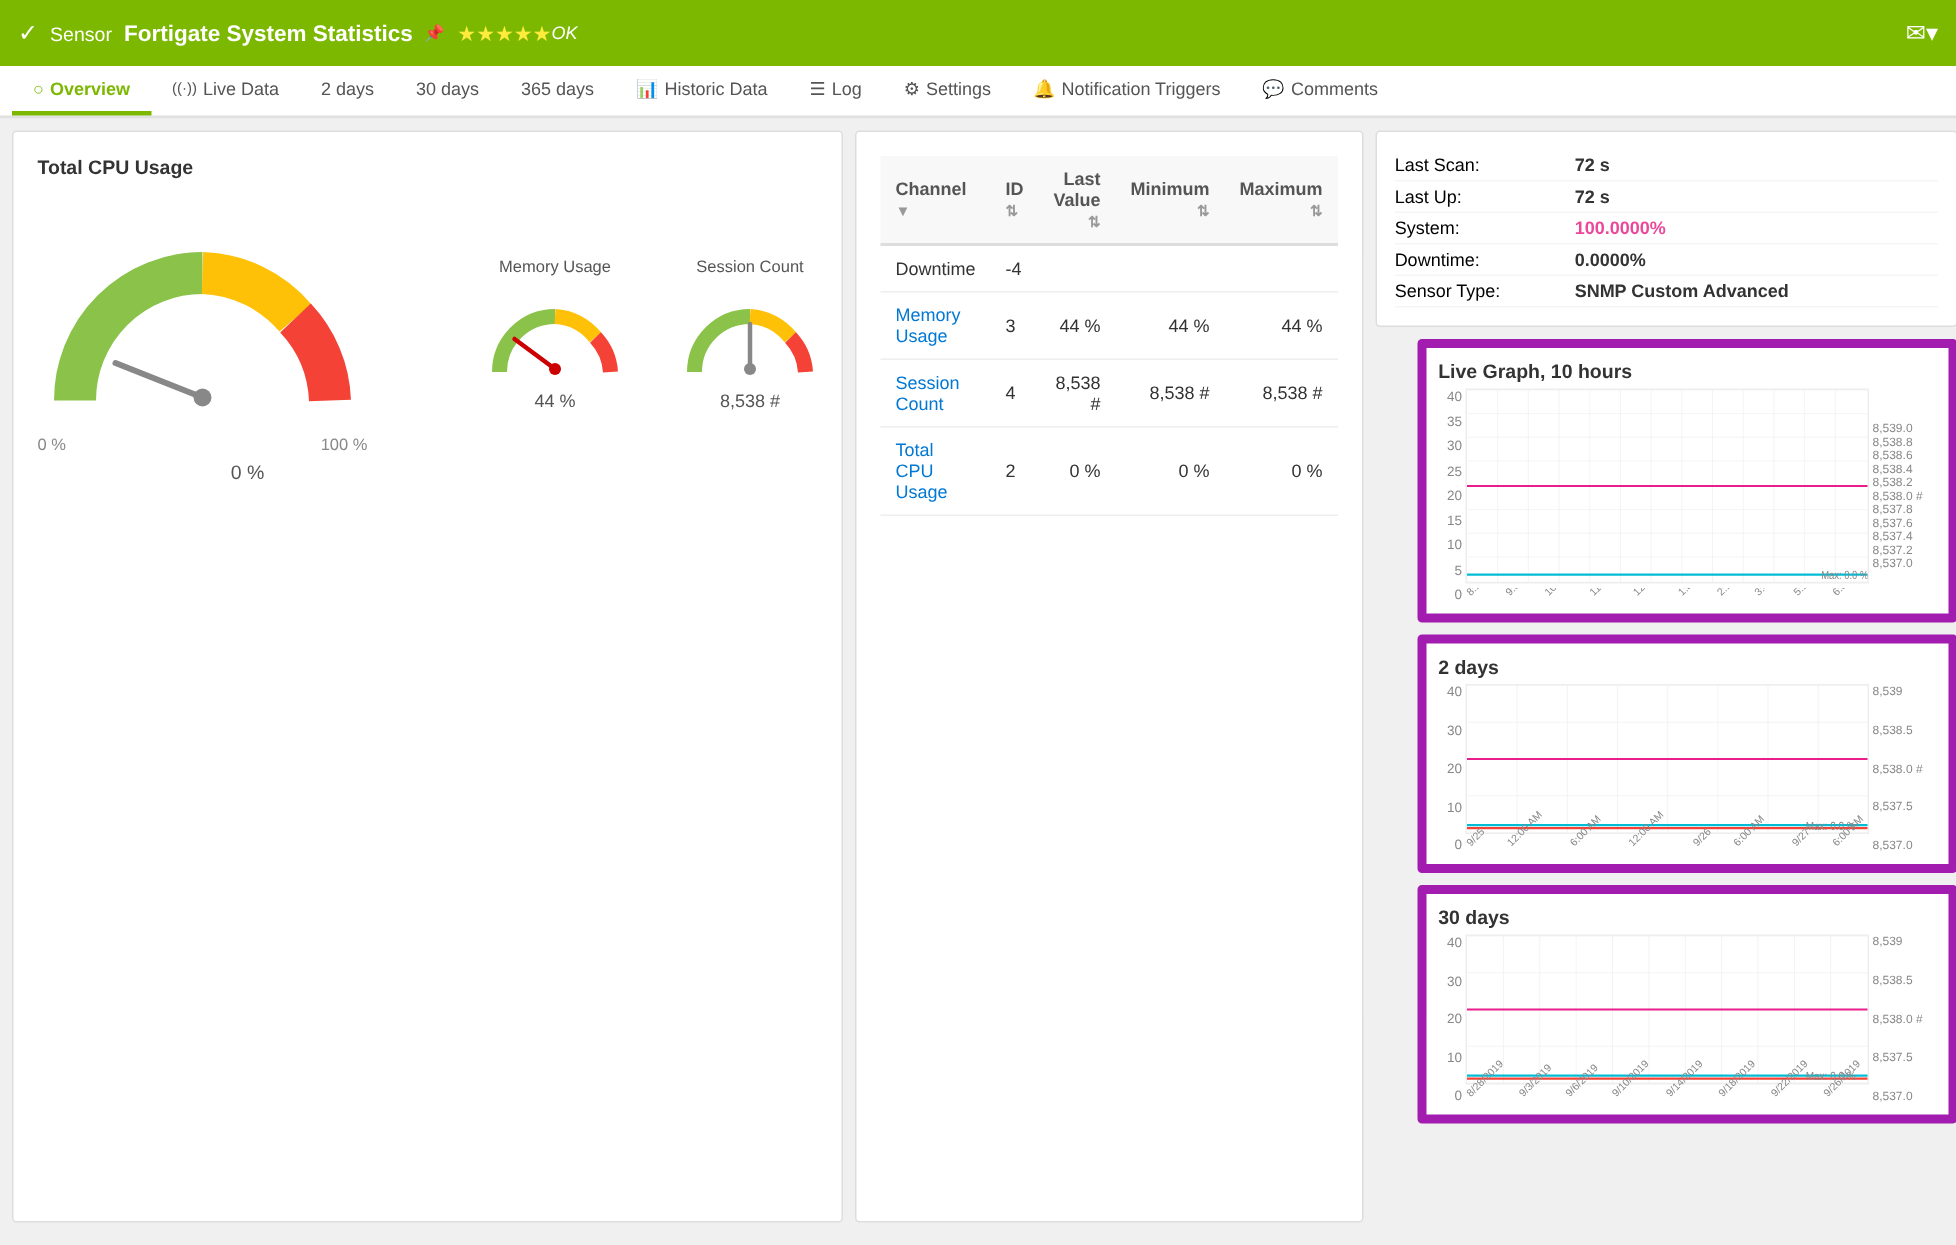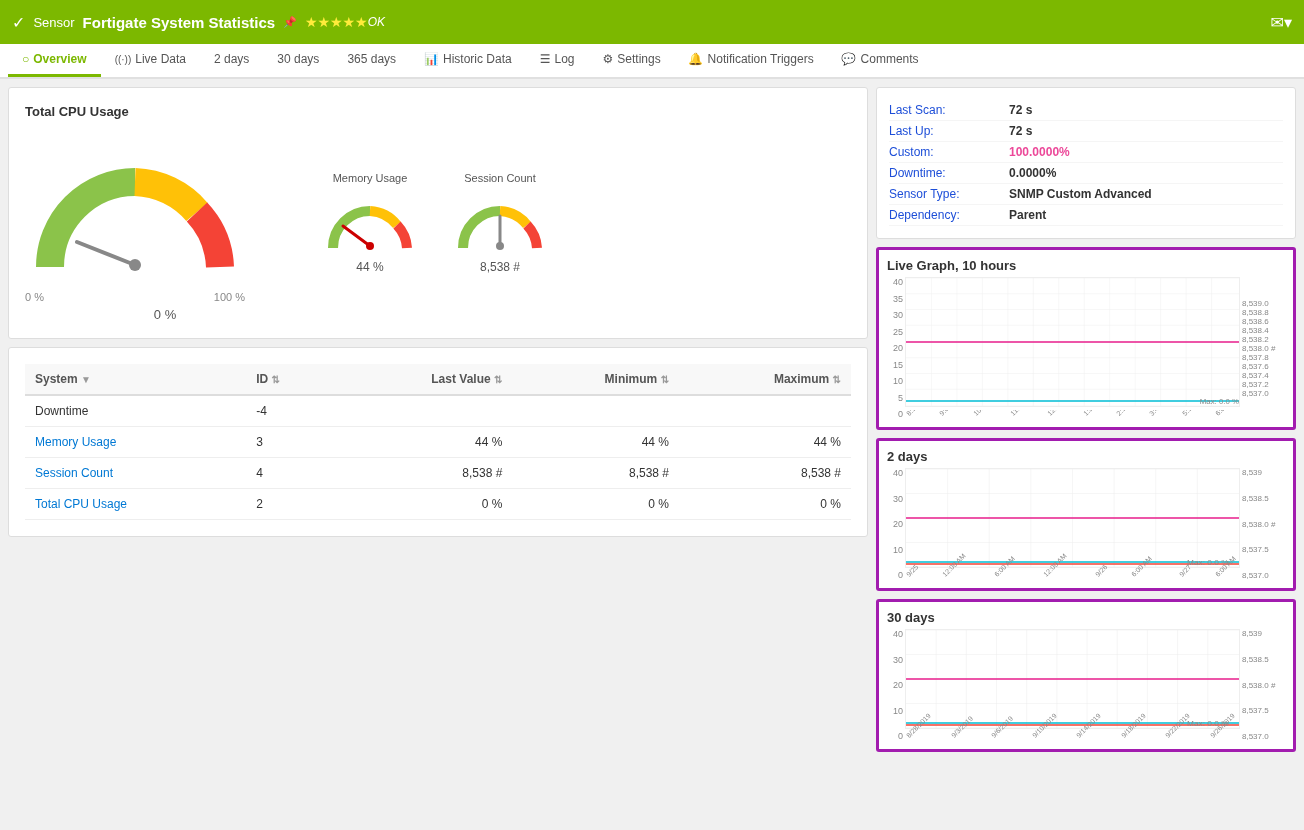--- a/index.html
+++ b/index.html
@@ -50,21 +50,21 @@
       gap: 8px;
       padding: 8px;
       height: calc(830px - 44px - 42px);
       overflow: hidden;
     }
 
     
     .left-col {
       flex: 0 0 860px;
       display: flex;
-      flex-direction: column;
+      flex-direction: row;
       gap: 8px;
     }
 
     
     .right-col {
       flex: 1;
       display: flex;
       flex-direction: column;
       gap: 8px;
     }
@@ -88,44 +88,45 @@
     .gauge-small { text-align: center; }
     .gauge-label { font-size: 11px; color: #555; margin-bottom: 4px; }
     .gauge-value { font-size: 12px; color: #555; margin-top: 4px; }
 
     .gauge-title { font-size: 13px; font-weight: bold; color: #333; margin-bottom: 8px; }
     .gauge-range { display: flex; justify-content: space-between; font-size: 11px; color: #888; margin-top: 4px; }
 
     
     .info-panel { font-size: 12px; }
     .info-row { display: flex; padding: 3px 0; border-bottom: 1px solid #f5f5f5; }
-    .info-label { flex: 0 0 120px; color: #1d4ed8; font-weight: normal; }
+    .info-label { flex: 0 0 120px; color: #000000; font-weight: normal; }
     .info-value { color: #333; font-weight: bold; }
     .info-value.green { color: #ec4899; }
 
     
     .data-table { width: 100%; border-collapse: collapse; font-size: 12px; }
     .data-table th {
       background: #f8f8f8;
       padding: 8px 10px;
       text-align: left;
       border-bottom: 2px solid #ddd;
       color: #555;
       font-weight: bold;
     }
     .data-table td { padding: 8px 10px; border-bottom: 1px solid #eee; }
     .sort-icon { font-size: 10px; color: #999; cursor: pointer; }
 
     
     .mini-graph-card {
       background: white;
-      border: 3px solid #a21caf;
+      border: 6px solid #a21caf;
       border-radius: 3px;
       padding: 8px;
       position: relative;
+      margin-left: 28px;
     }
     .mini-graph-title { font-size: 13px; font-weight: bold; color: #333; margin-bottom: 4px; }
 
     
     .graph-wrapper { display: flex; }
     .y-axis { display: flex; flex-direction: column; justify-content: space-between; font-size: 9px; color: #888; padding-right: 2px; width: 18px; text-align: right; }
     .right-y-axis { display: flex; flex-direction: column; justify-content: space-between; font-size: 9px; color: #888; padding-left: 2px; width: 45px; }
   </style>
 </head>
 <body>
@@ -242,21 +243,21 @@
           </div>
         </div>
       </div>
     </div>
 
     <div class="card" style="padding: 16px;">
       <table class="data-table">
         <thead>
           <tr>
             <th>
-              <span>System</span>
+              <span>Channel</span>
               <span class="sort-icon"> ▼</span>
             </th>
             <th>
               <span>ID</span>
               <span class="sort-icon"> ⇅</span>
             </th>
             <th style="text-align:right;">
               <span>Last Value</span>
               <span class="sort-icon"> ⇅</span>
             </th>
@@ -311,34 +312,30 @@
       <div class="info-panel">
         <div class="info-row">
           <span class="info-label">Last Scan:</span>
           <span class="info-value">72 s</span>
         </div>
         <div class="info-row">
           <span class="info-label">Last Up:</span>
           <span class="info-value">72 s</span>
         </div>
         <div class="info-row">
-          <span class="info-label">Custom:</span>
+          <span class="info-label">System:</span>
           <span class="info-value green">100.0000%</span>
         </div>
         <div class="info-row">
           <span class="info-label">Downtime:</span>
           <span class="info-value">0.0000%</span>
         </div>
         <div class="info-row">
           <span class="info-label">Sensor Type:</span>
           <span class="info-value">SNMP Custom Advanced</span>
-        </div>
-        <div class="info-row">
-          <span class="info-label">Dependency:</span>
-          <span class="info-value">Parent</span>
         </div>
       </div>
     </div>
 
     <div class="mini-graph-card">
       <div class="mini-graph-title">Live Graph, 10 hours</div>
       <div class="graph-wrapper">
         <div class="y-axis">
           <span>40</span>
           <span>35</span>

